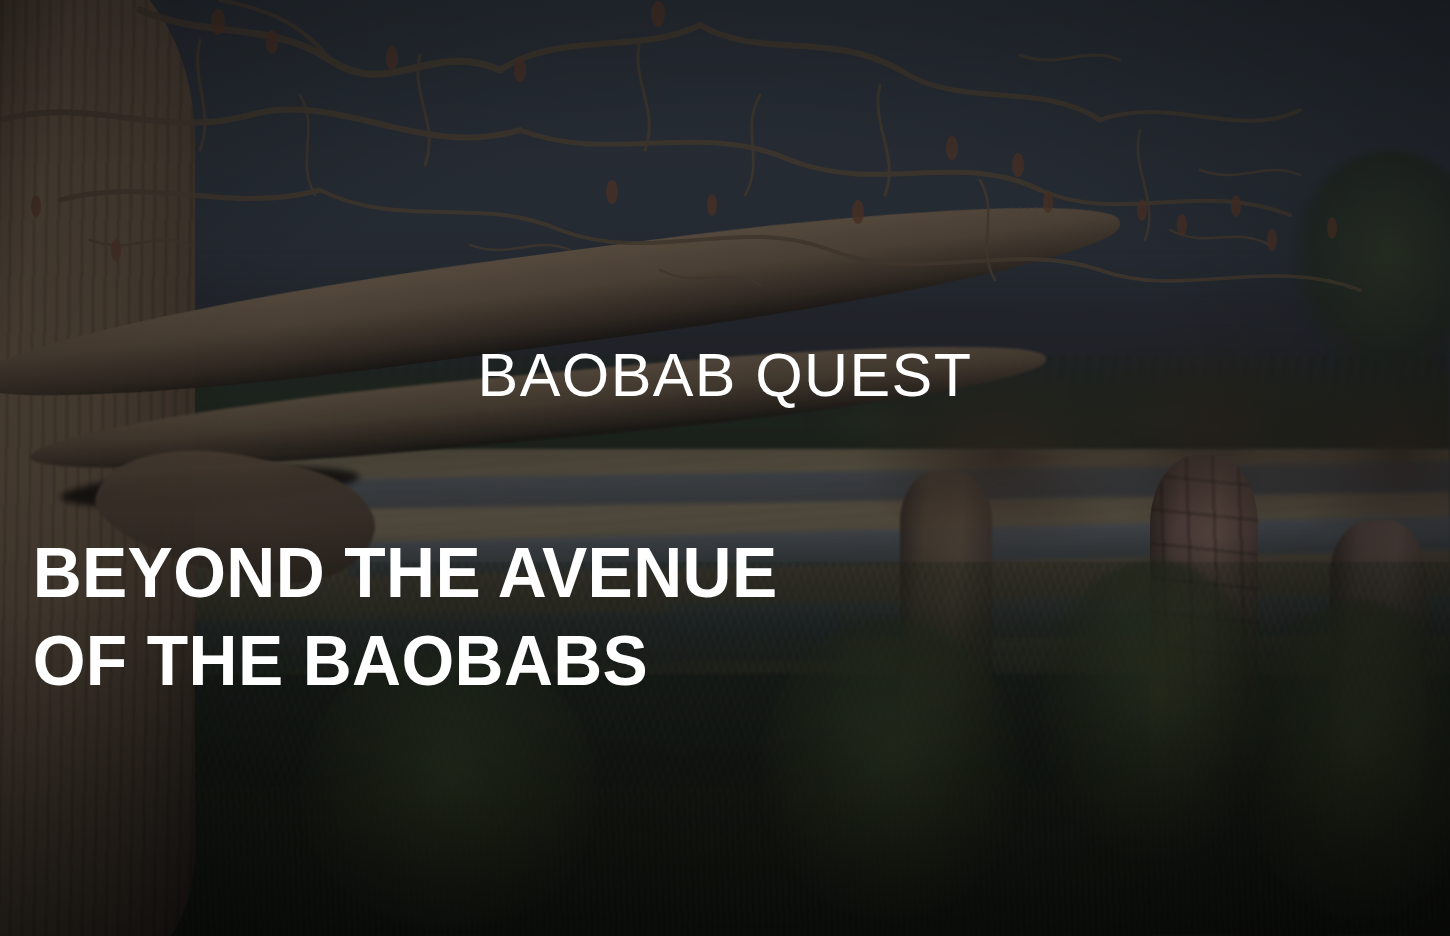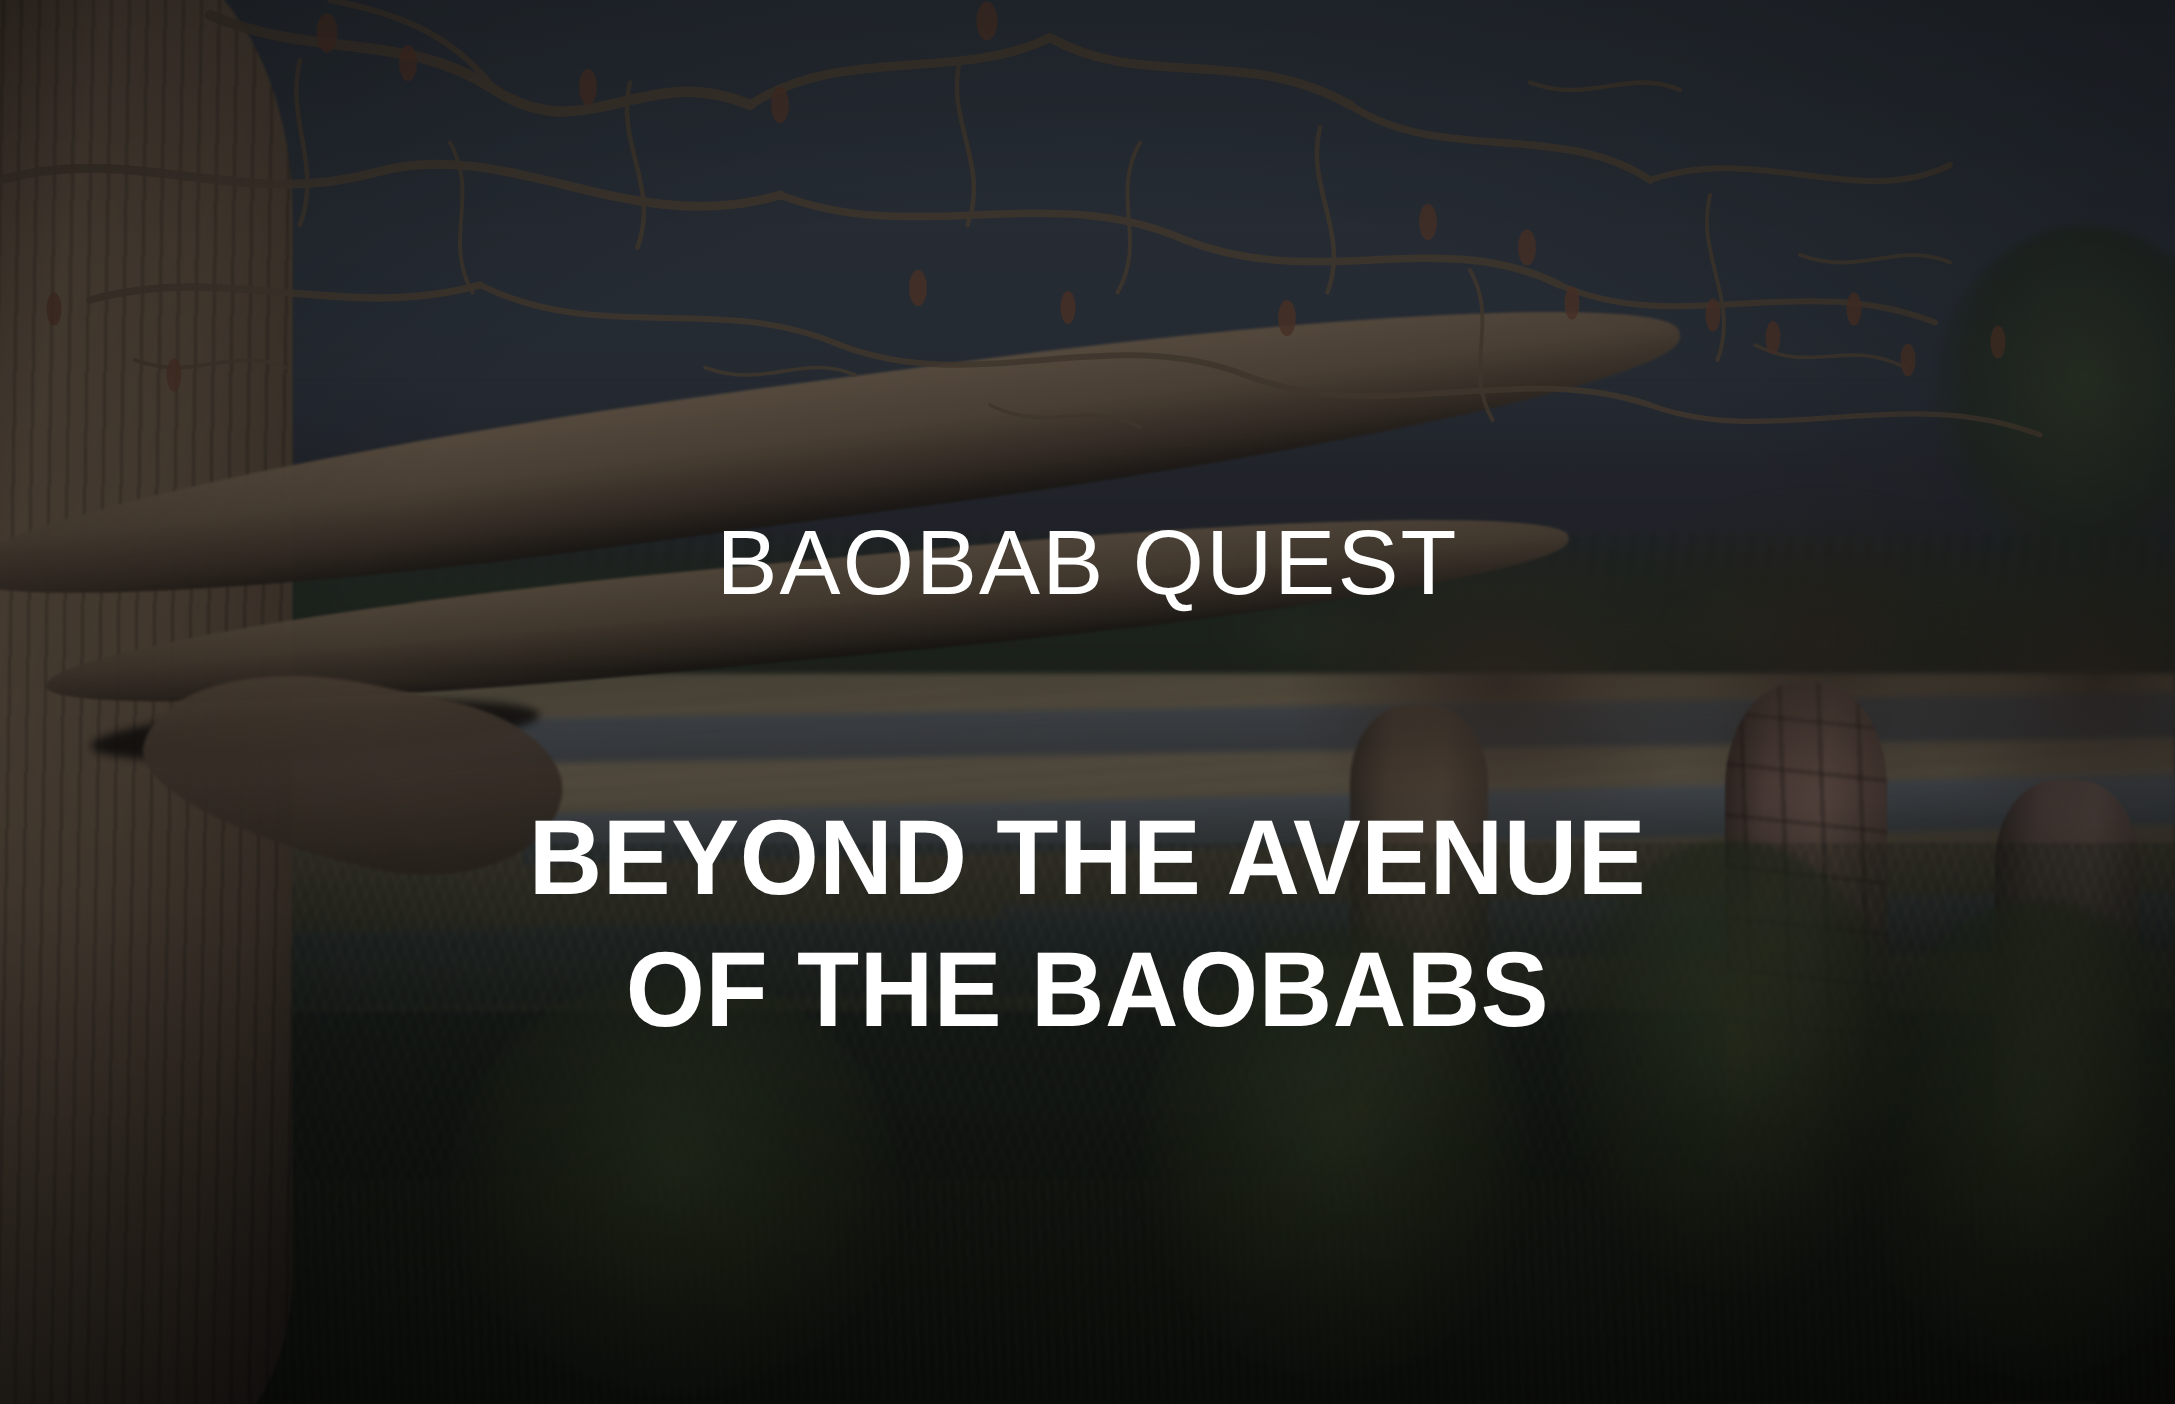--- a/index.html
+++ b/index.html
@@ -400,21 +400,20 @@
     font-size: 61px;
     font-weight: 400;
     letter-spacing: 1.4px;
     line-height: 1.05;
     white-space: nowrap;
   }
   .subtitle {
     position: absolute;
     left: 0; right: 0;
     top: 470px;
-    text-align: center;
     color: #ffffff;
     font-family: "Liberation Sans Narrow", "Liberation Sans", "DejaVu Sans Condensed", sans-serif;
     font-size: 71px;
     font-weight: 700;
     letter-spacing: 0.4px;
     line-height: 1.24;
   }
   .subtitle .ln {
     display: block;
     white-space: nowrap;

